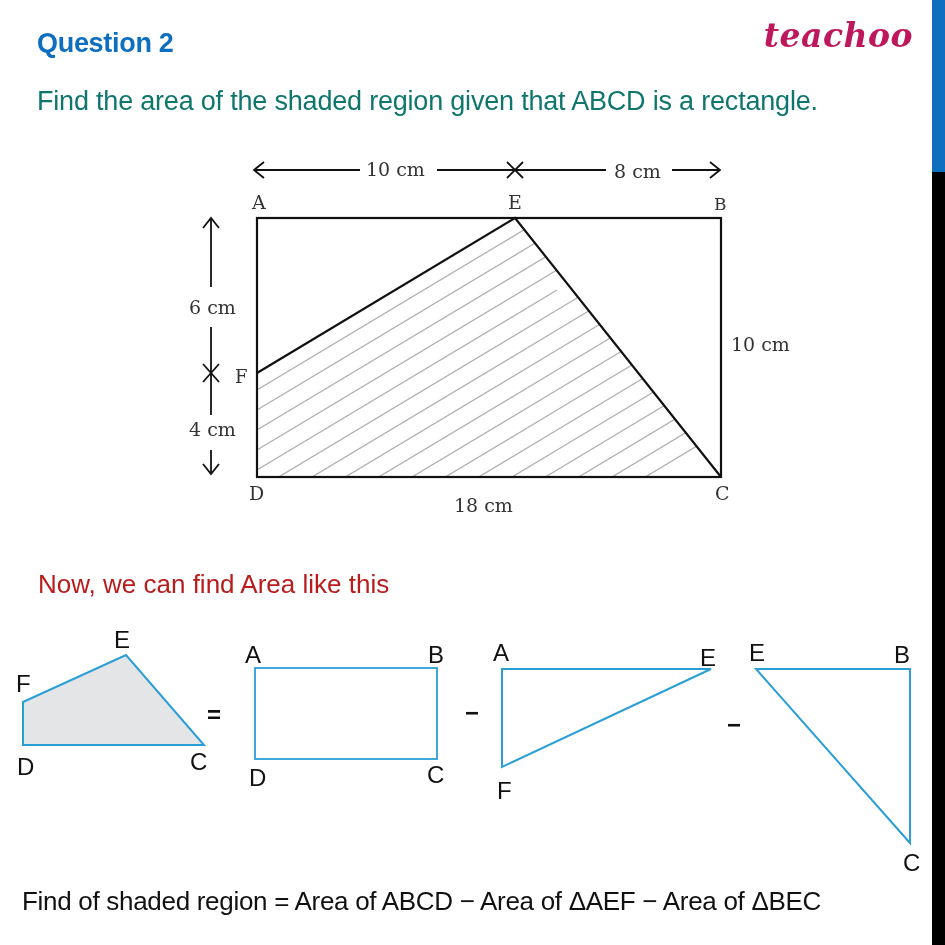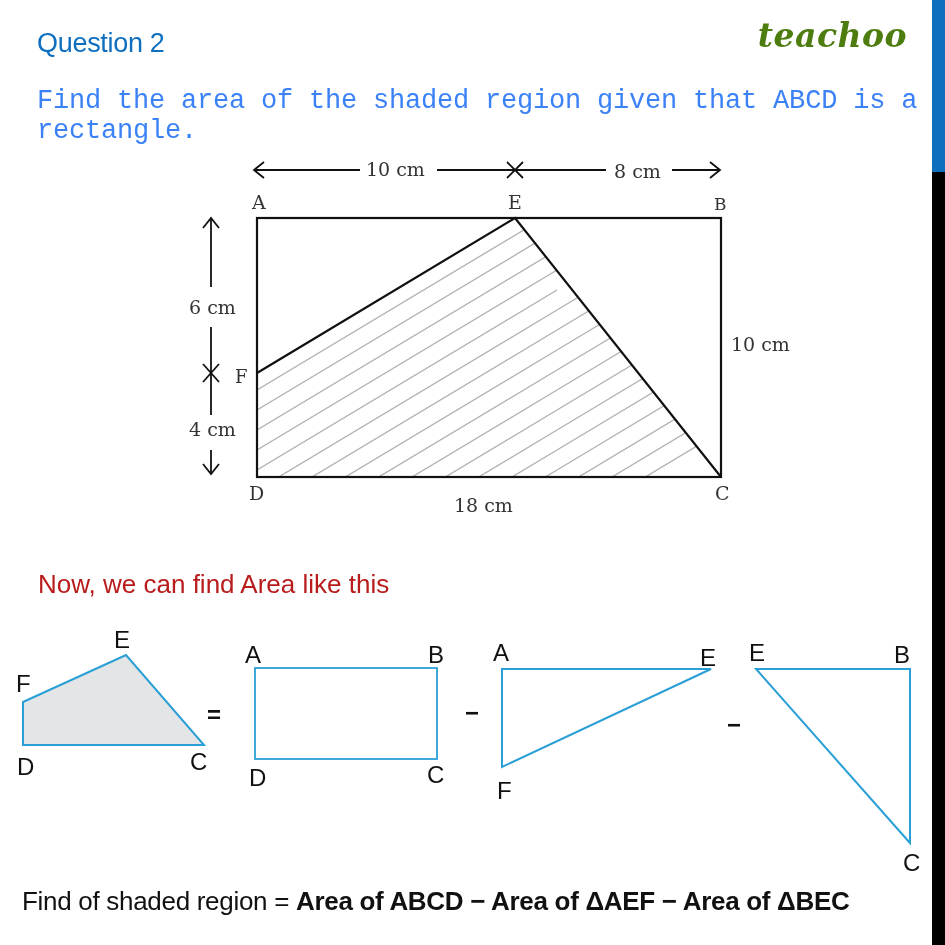--- a/index.html
+++ b/index.html
@@ -1,25 +1,25 @@
 <!DOCTYPE html>
 <html><head>
 <meta charset="utf-8">
 <style>
   html, body { margin:0; padding:0; background:#ffffff; }
   body { width:945px; height:945px; position:relative; overflow:hidden; font-family:"Liberation Sans", "DejaVu Sans", sans-serif; }
   .abs { position:absolute; }
-  .q-title { left:37px; top:28px; font-size:27px; font-weight:normal; color:#0f6fbf; letter-spacing:-0.3px; }
-  .q-text { left:37px; top:86px; font-size:27px; color:#3b82f6; letter-spacing:-0.2px;font-family:Liberation Mono, monospace; }
-  .logo { right:38px; top:16px; font-family:"DejaVu Serif", serif; font-style:italic; font-weight:bold; font-size:33px; color:#4d7c0f; letter-spacing:0.5px; }
+  .q-title { left:37px; top:28px; font-size:27px; font-weight:bold; color:#0f6fbf; letter-spacing:-0.3px; }
+  .q-text { left:37px; top:86px; font-size:27px; color:#0f766e; letter-spacing:-0.2px; }
+  .logo { right:32px; top:16px; font-family:"DejaVu Serif", serif; font-style:italic; font-weight:bold; font-size:33px; color:#be185d; letter-spacing:0.5px; }
   .side-bar-blue { left:932px; top:0; width:13px; height:172px; background:#0f6fbf; }
   .side-bar-black { left:932px; top:172px; width:13px; height:773px; background:#000; }
   .now-text { left:38px; top:569px; font-size:26px; color:#b91c1c; }
   .formula { left:22px; top:886px; font-size:26px; color:#111; white-space:nowrap; letter-spacing:-0.3px; }
-  .formula b { font-weight:bold; }
+  .formula b { font-weight:normal; }
   svg { position:absolute; left:0; top:0; }
   .serif { font-family:"DejaVu Serif", "Liberation Serif", serif; fill:#333; }
   .sans { font-family:"Liberation Sans", "DejaVu Sans", sans-serif; fill:#111; }
 </style>
 </head>
 <body>
 
 <div class="abs side-bar-blue"></div>
 <div class="abs side-bar-black"></div>
 

